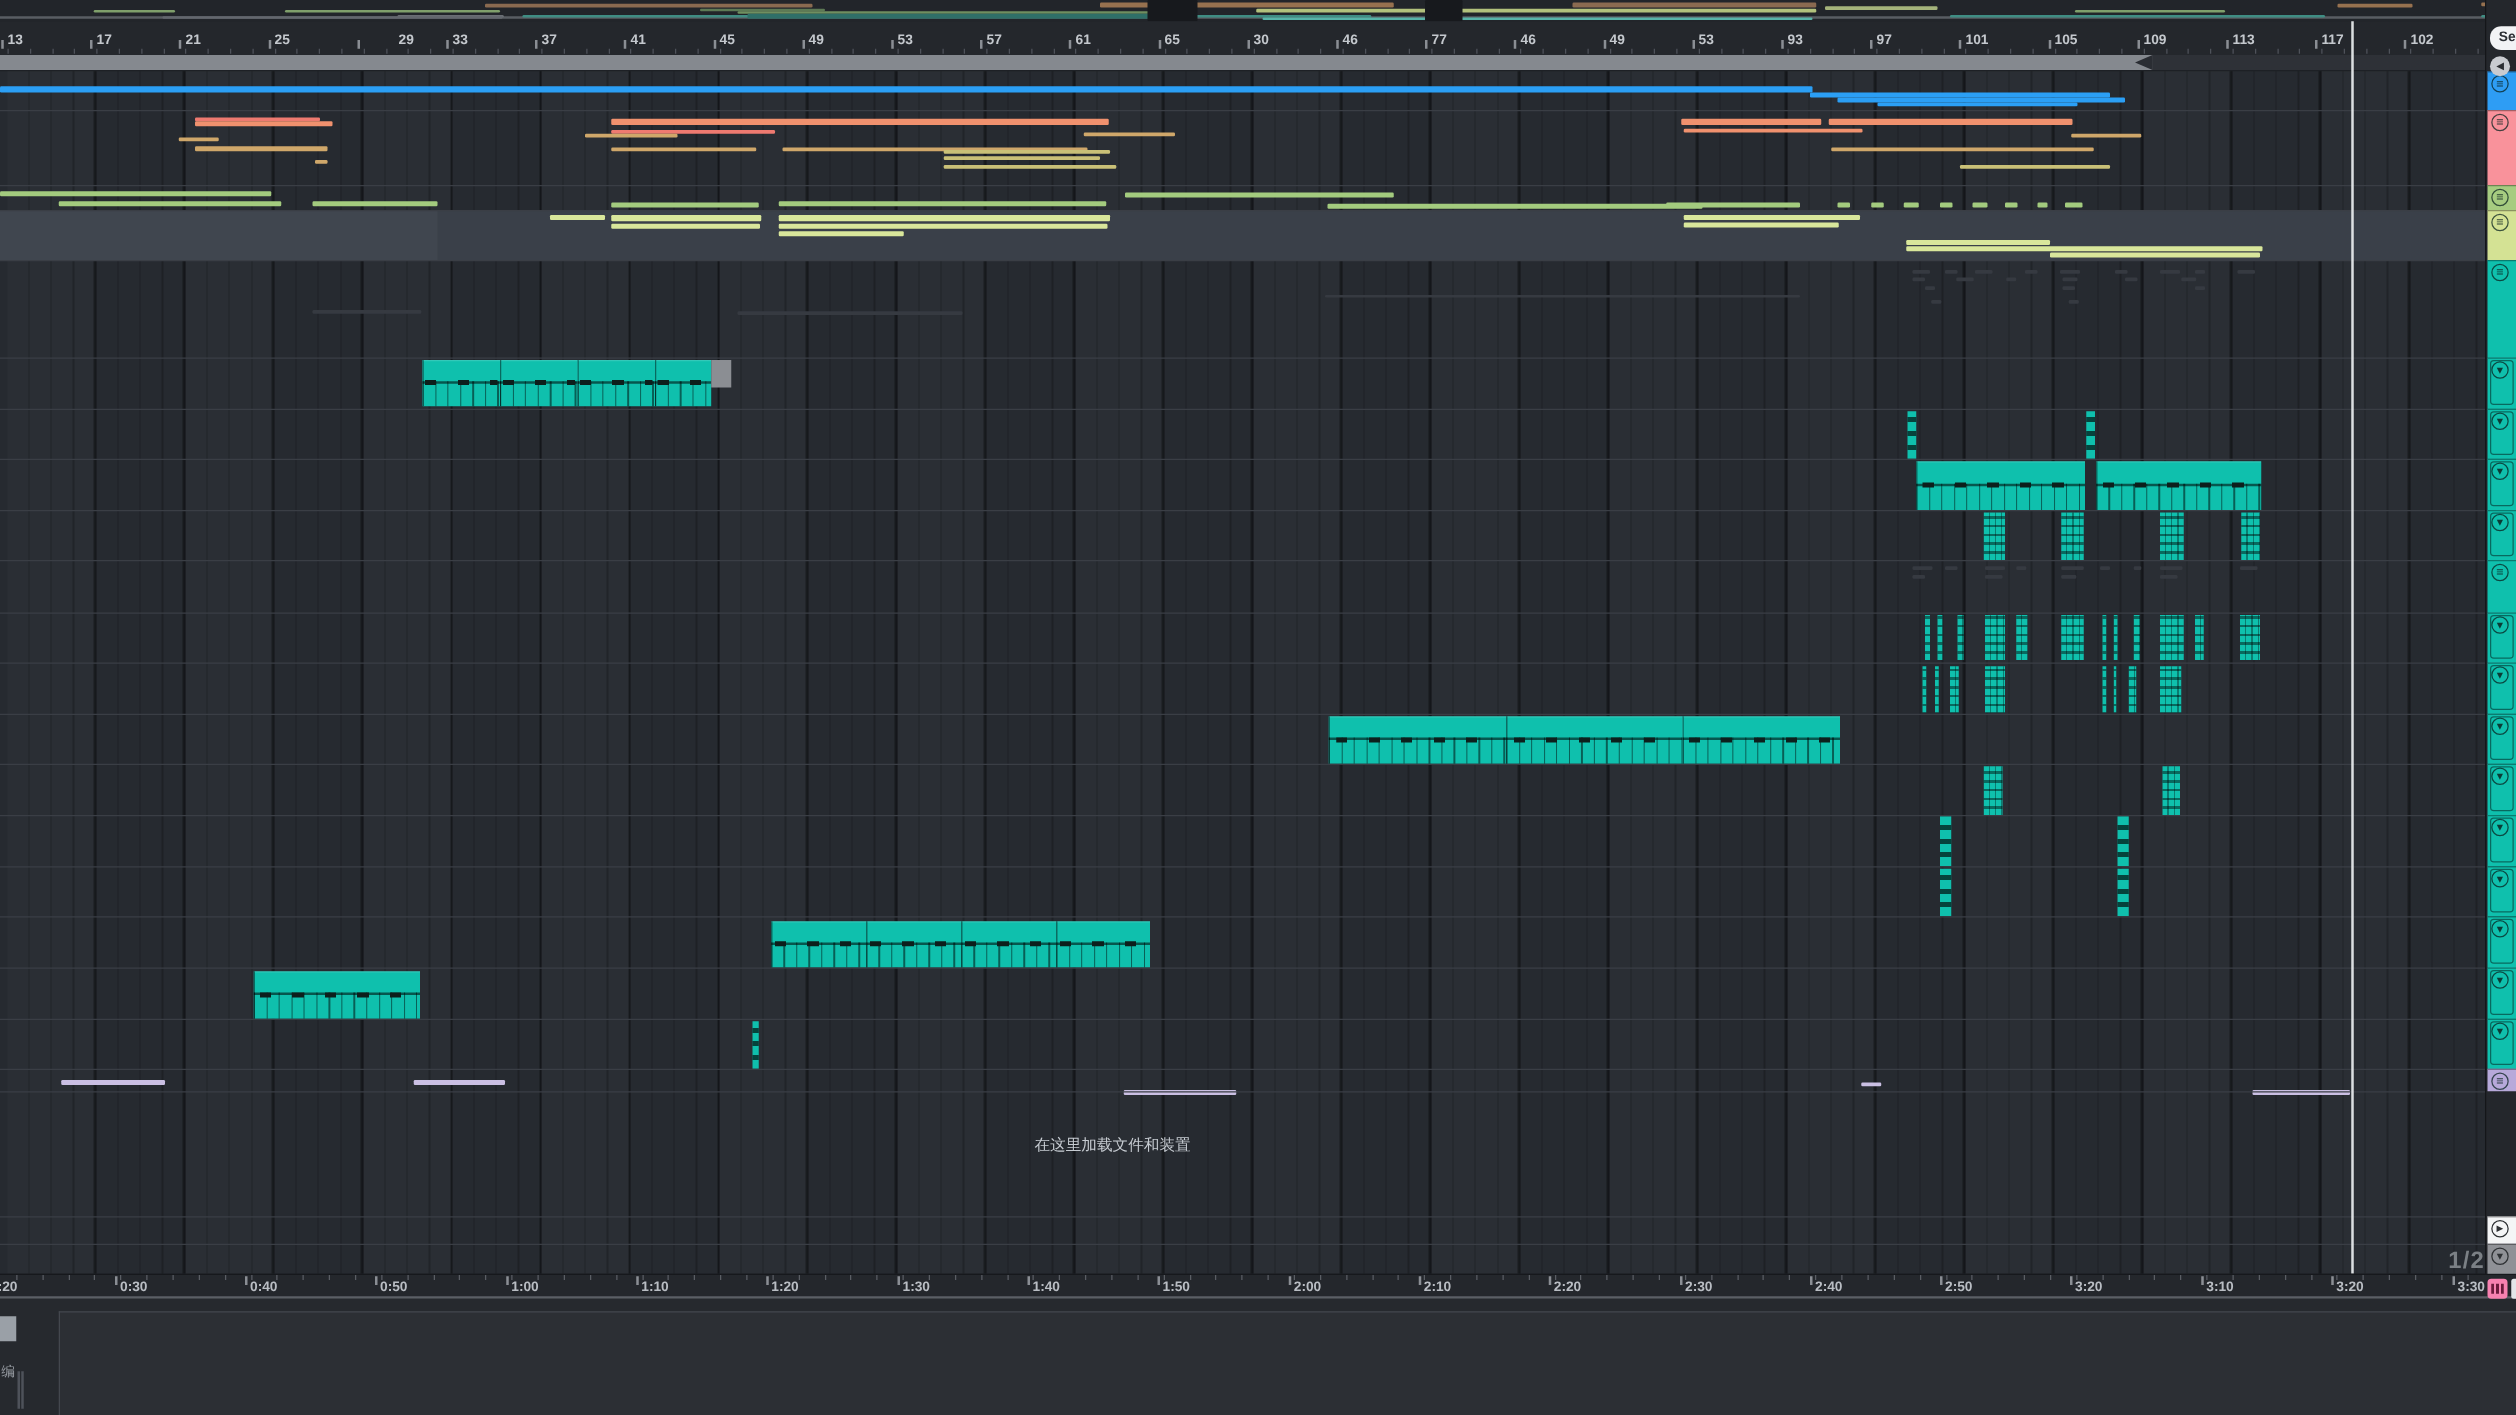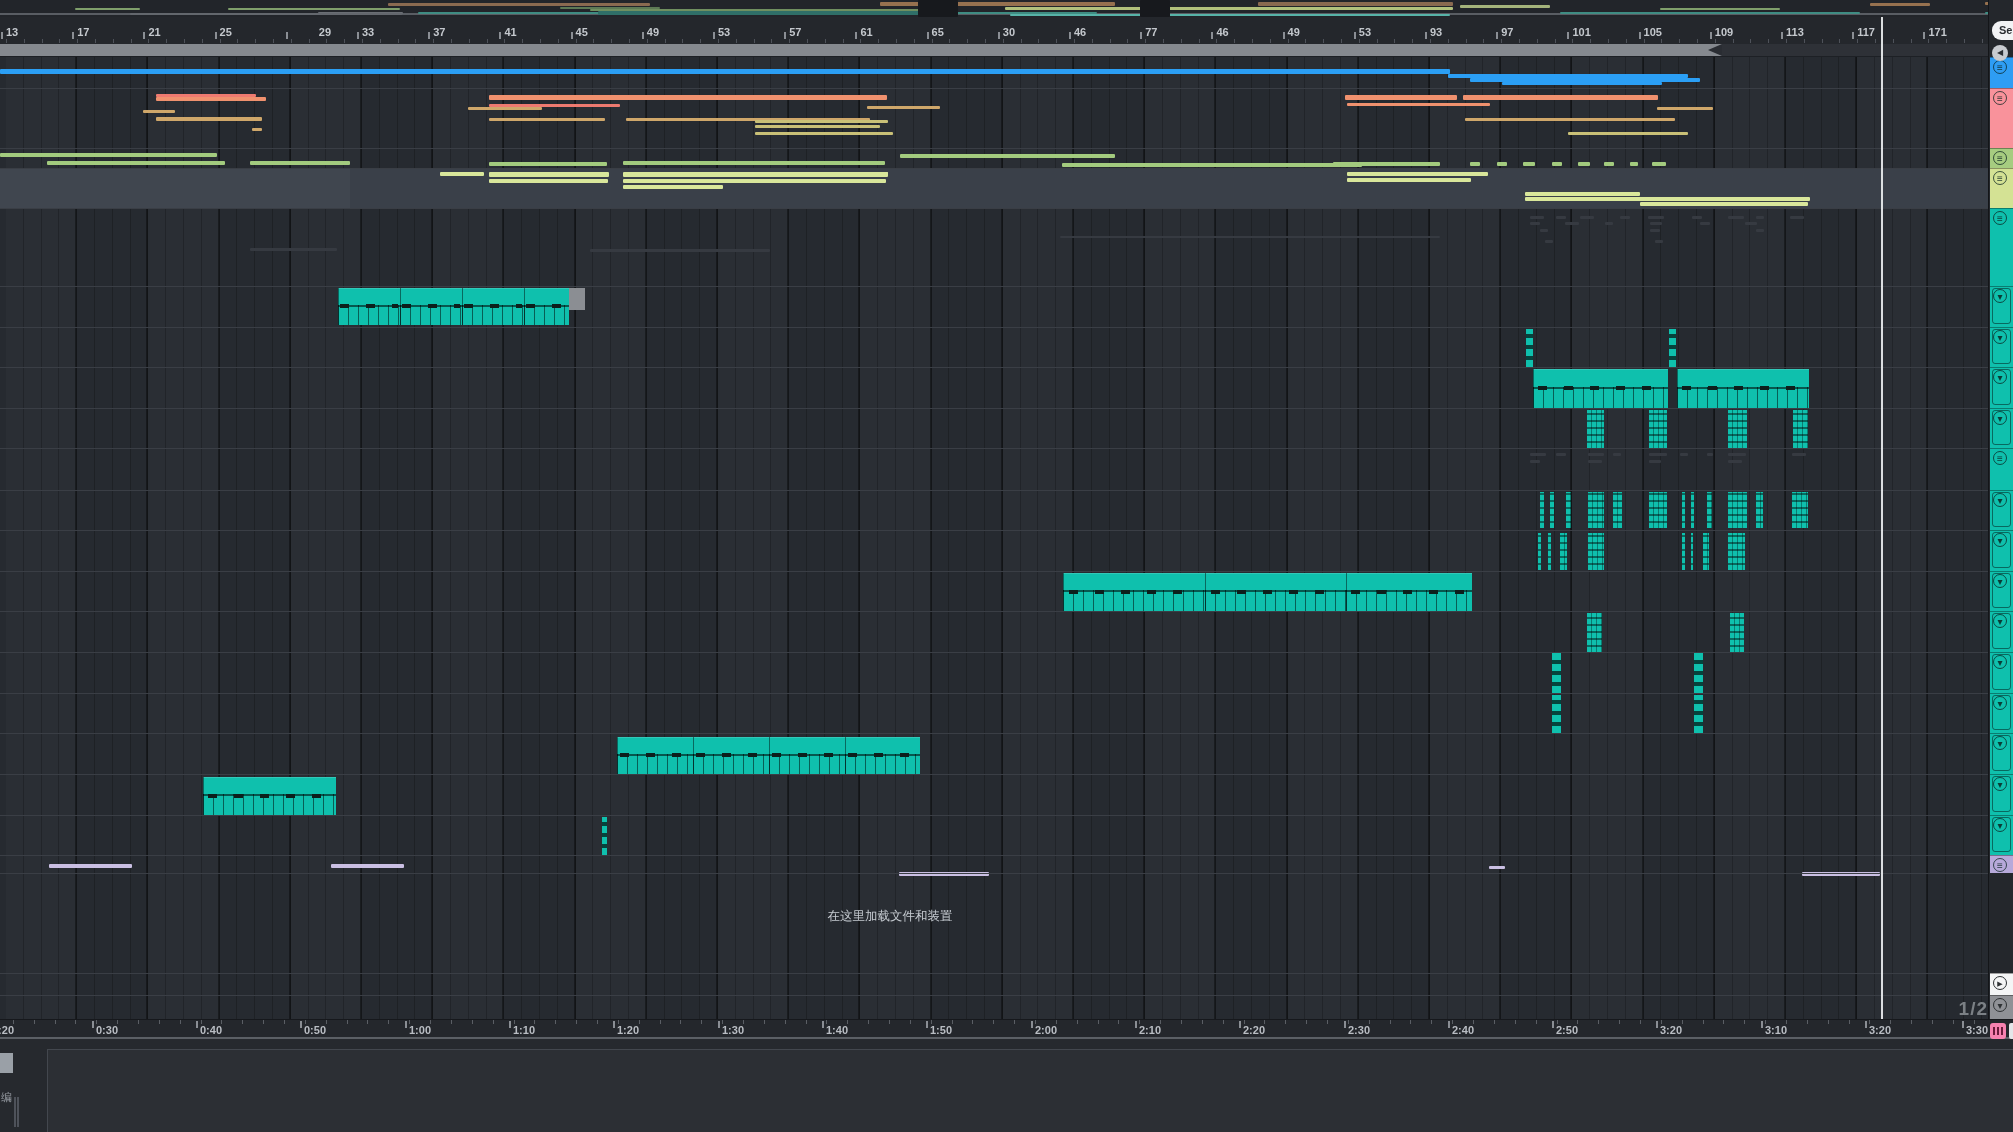--- a/index.html
+++ b/index.html
@@ -164,21 +164,21 @@
       <div class="barlab" style="left: 1572.4px;">101</div>
       <div class="bartick" style="left: 1638.6px;"></div>
       <div class="barlab" style="left: 1643.6px;">105</div>
       <div class="bartick" style="left: 1709.8px;"></div>
       <div class="barlab" style="left: 1714.8px;">109</div>
       <div class="bartick" style="left: 1781px;"></div>
       <div class="barlab" style="left: 1786px;">113</div>
       <div class="bartick" style="left: 1852.2px;"></div>
       <div class="barlab" style="left: 1857.2px;">117</div>
       <div class="bartick" style="left: 1923.4px;"></div>
-      <div class="barlab" style="left: 1928.4px;">171</div>
+      <div class="barlab" style="left: 1928.4px;">102</div>
       <div class="barminor" style="left: 6px;"></div>
       <div class="barminor" style="left: 23.8px;"></div>
       <div class="barminor" style="left: 41.6px;"></div>
       <div class="barminor" style="left: 59.4px;"></div>
       <div class="barminor" style="left: 77.2px;"></div>
       <div class="barminor" style="left: 95px;"></div>
       <div class="barminor" style="left: 112.8px;"></div>
       <div class="barminor" style="left: 130.6px;"></div>
       <div class="barminor" style="left: 148.4px;"></div>
       <div class="barminor" style="left: 166.2px;"></div>

